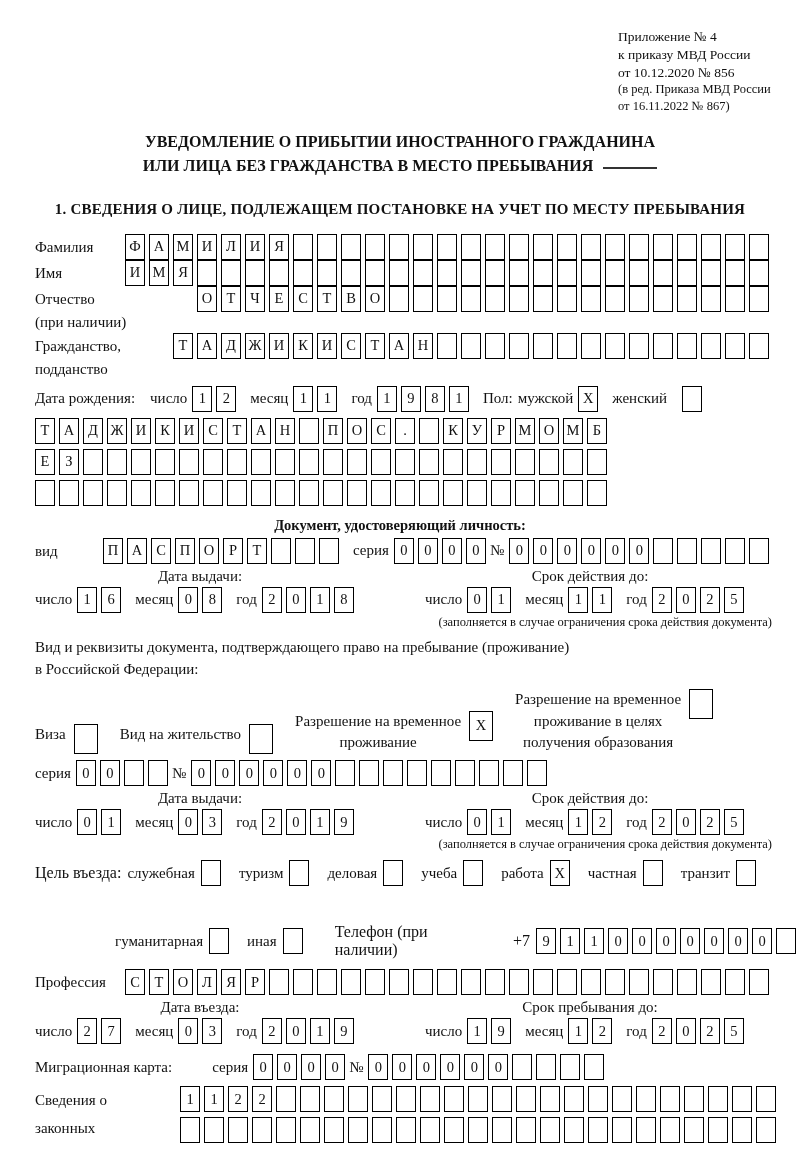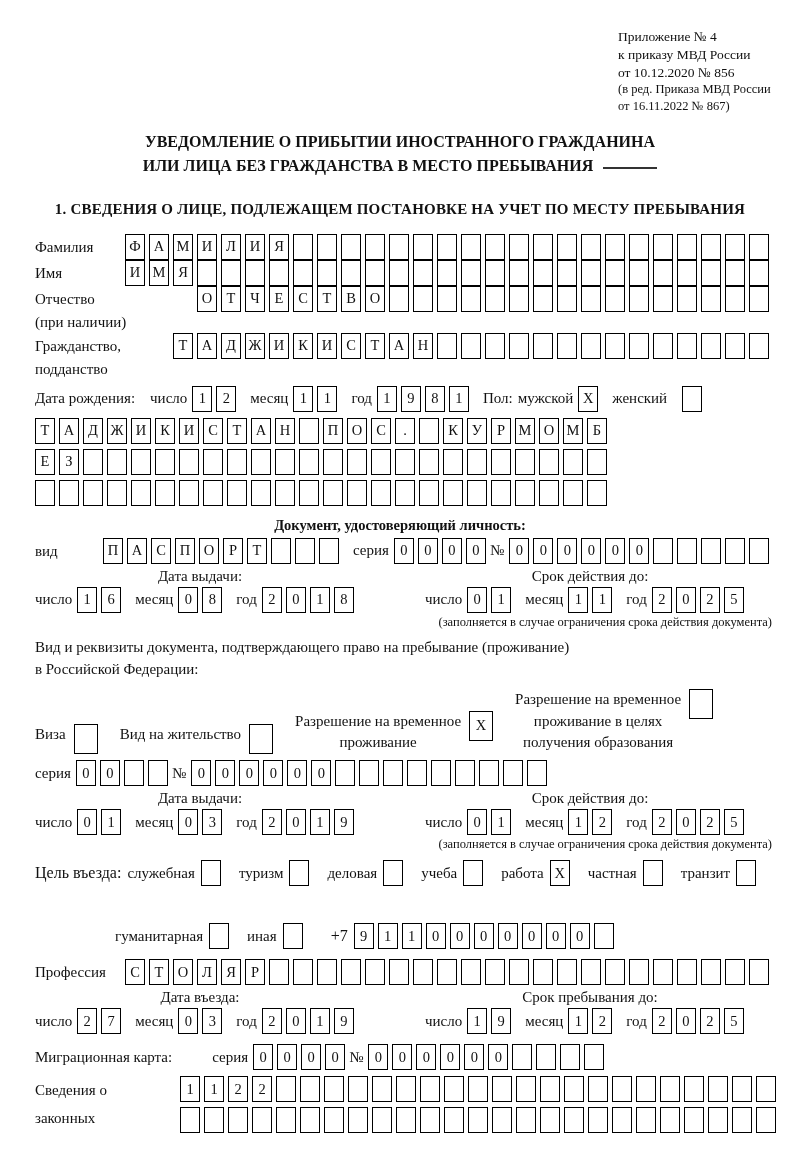--- a/index.html
+++ b/index.html
@@ -579,20 +579,21 @@
         <span class="cells">
           <span class="cell"></span>
         </span>
       </span>
     <span class="opt og">
         <span class="olbl">иная</span>
         <span class="cells">
           <span class="cell"></span>
         </span>
       </span>
+    <span class="olbl" style="margin-left:28px;">Телефон (при наличии)</span>
     <span class="olbl" style="margin-left:24px;">+7</span>
     <span class="cells">
         <span class="cell">9</span>
         <span class="cell">1</span>
         <span class="cell">1</span>
         <span class="cell">0</span>
         <span class="cell">0</span>
         <span class="cell">0</span>
         <span class="cell">0</span>
         <span class="cell">0</span>

